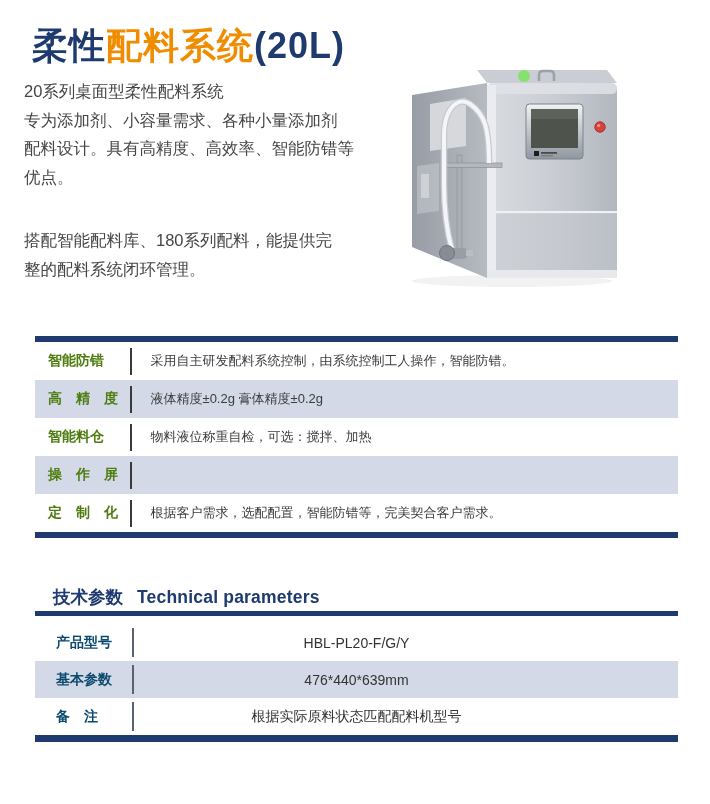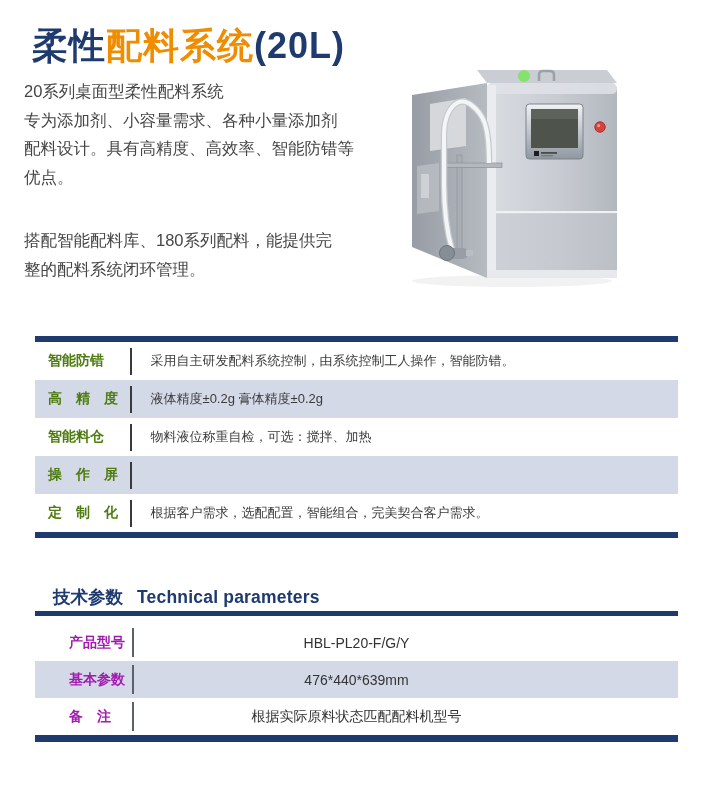--- a/index.html
+++ b/index.html
@@ -33,21 +33,21 @@
 
   
   .theading { position:absolute; left:53px; top:585px; font-size:17.5px;
     font-weight:bold; color:#1e3a6e; white-space:nowrap; }
   .theading .en { margin-left:14px; letter-spacing:0.2px; }
   .tline { position:absolute; left:35px; top:611px; width:643px; height:4.5px; background:#1e3a6e; }
   .ttable { position:absolute; left:35px; top:624px; width:643px; }
   .trow { position:relative; height:37px; background:#ffffff; }
   .trow.alt { background:#d4d9e8; }
   .tlabel { position:absolute; left:21px; top:0; height:37px; display:flex; align-items:center;
-    font-size:14px; font-weight:bold; color:#a21caf; white-space:nowrap;margin-left:13px; }
+    font-size:14px; font-weight:bold; color:#0c4a6e; white-space:nowrap; }
   .tdiv { position:absolute; left:97px; top:4px; width:1.5px; height:29px; background:#5a6270; }
   .tvalue { position:absolute; left:0; right:0; top:0; height:37px; display:flex;
     align-items:center; justify-content:center; font-size:14px; color:#333; }
 </style>
 </head>
 <body>
 
 <div class="page">
 
   <h1 class="title"><span>柔性</span><span class="orange">配料系统</span><span>(20L)</span></h1>
@@ -148,21 +148,21 @@
       <div class="fdiv"></div>
       <div class="fdesc">物料液位称重自检，可选：搅拌、加热</div>
     </div>
     <div class="frow alt">
       <div class="flabel">操　作　屏</div>
       <div class="fdiv"></div>
     </div>
     <div class="frow">
       <div class="flabel">定　制　化</div>
       <div class="fdiv"></div>
-      <div class="fdesc">根据客户需求，选配配置，智能组合，完美契合客户需求。</div>
+      <div class="fdesc">根据客户需求，选配配置，智能防错等，完美契合客户需求。</div>
     </div>
 
     <div class="navybar"></div>
   </div>
 
   <div class="theading"><span>技术参数</span><span class="en">Technical parameters</span></div>
   <div class="tline"></div>
 
   <div class="ttable">
     <div class="trow">

